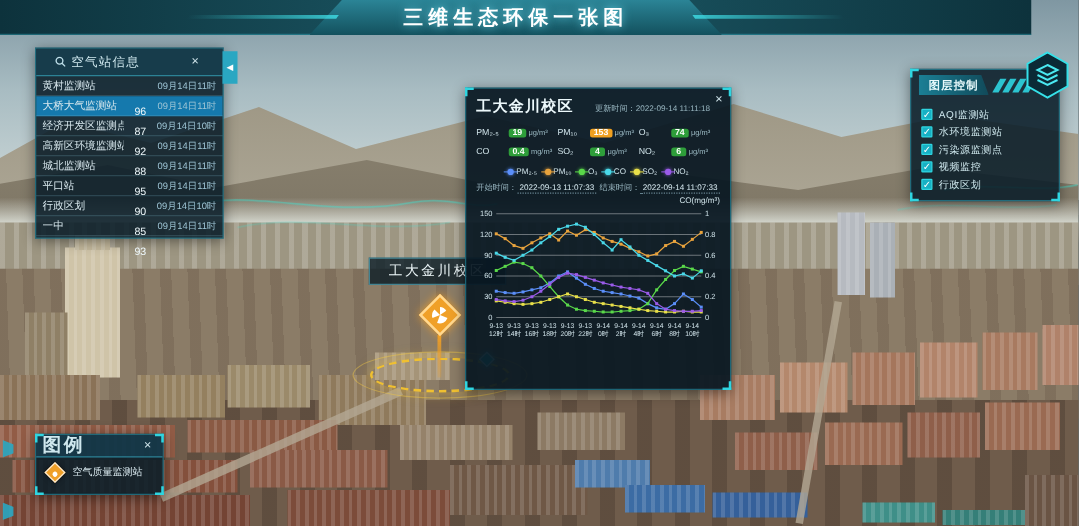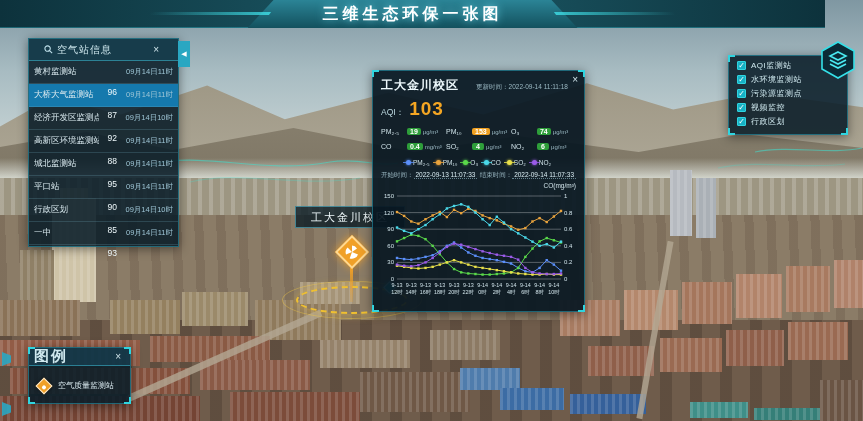--- a/index.html
+++ b/index.html
@@ -56,21 +56,21 @@
           background:linear-gradient(90deg,rgba(63,224,232,0),rgba(63,224,232,.8));}
   .topbar-wing.left{left:150px;transform:skewX(-35deg);}
   .topbar-wing.right{right:150px;transform:skewX(35deg) scaleX(-1);}
 
   
   .station-panel{left:28px;top:38px;width:151px;z-index:20;font-size:9px;}
   .station-head{display:flex;align-items:center;height:22px;padding:0 15px;
           background:rgba(22,64,82,.75);border-bottom:1px solid rgba(63,200,224,.5);}
   .station-head .t{flex:1;margin-left:4px;color:#cfe8ee;font-size:10px;letter-spacing:1px;}
   .station-rows{padding:0 0 1px 0;}
-  .station-row{display:flex;align-items:center;height:23px;padding:0 5px;
+  .station-row{display:flex;align-items:center;height:16px;padding:0 5px;
           border-bottom:1px solid rgba(120,180,200,.22);cursor:pointer;}
   .station-row .n{flex:1;color:#d8e8ee;white-space:nowrap;overflow:hidden;font-size:8.5px;}
   .station-row .v{width:18px;text-align:right;color:#eef8fb;font-size:8.5px;margin-top:40px;}
   .station-row .tm{width:56px;text-align:right;color:#9fc6d6;font-size:7.5px;}
   .station-row.hl{background:#1579ad;}
   .station-tab{position:absolute;right:-12px;top:2px;width:12px;height:26px;background:#2aa7c2;
           color:#fff;font-size:7px;display:flex;align-items:center;justify-content:center;cursor:pointer;}
 
   
   .popup{left:372px;top:70px;width:213px;height:242px;z-index:40;padding:6px 8px 4px 8px;
@@ -110,21 +110,21 @@
   .checkbox{width:9px;height:9px;border:1px solid #2fd5e0;background:#17b0c4;color:#fff;
         font-size:8px;line-height:8px;text-align:center;margin-right:5px;border-radius:1px;}
   .layer-item .ll{font-size:8px;color:#cfe8ee;letter-spacing:.5px;}
   .hex-icon{position:absolute;right:-10px;top:-16px;width:38px;height:40px;z-index:21;}
 
   
   .legend-panel{left:28px;top:347px;width:103px;z-index:20;}
   .legend-head{display:flex;align-items:center;height:18px;padding:0 5px;
         background:rgba(22,64,82,.7);border-bottom:1px solid rgba(63,200,224,.5);}
   .legend-head .t{flex:1;font-size:15px;font-weight:bold;color:#cfe8ee;letter-spacing:2px;}
-  .legend-items{padding:8px 6px 6px 6px;}
+  .legend-items{padding:0 6px 6px 6px;}
   .legend-item{display:flex;align-items:center;height:23px;}
   .diamond{width:12px;height:12px;transform:rotate(45deg);border:1px solid rgba(255,255,255,.8);
         margin:0 8px 0 3px;position:relative;box-shadow:0 0 4px rgba(0,0,0,.5);}
   .diamond::after{content:"";position:absolute;left:3.5px;top:3.5px;width:4px;height:4px;background:#fff;border-radius:50%;}
   .legend-item .gl{font-size:8px;color:#d8e8ee;}
   .edge-tick{position:absolute;width:9px;height:14px;background:#2aa7c2;z-index:15;
         clip-path:polygon(0 0,100% 25%,100% 75%,0 100%);opacity:.9;}
   .marker-label{position:absolute;left:295px;top:206px;width:110px;height:22px;z-index:9;
         background:rgba(10,28,38,.8);border:1px solid rgba(90,190,210,.6);
         color:#eef8fa;font-size:11px;letter-spacing:2px;line-height:20px;text-align:center;}
@@ -289,24 +289,20 @@
       <span class="corner tr"></span>
     <span class="corner bl"></span>
       <span class="corner br"></span>
     <div class="popup-head">
       <span class="popup-title">工大金川校区</span>
       <span class="popup-update">
         <span>更新时间：</span><span>2022-09-14 11:11:18</span>
       </span>
     </div>
     <span class="close-x">×</span>
-    <div class="aqi-row">
-      <span class="aqi-label">AQI：</span>
-      <span class="aqi-value">103</span>
-    </div>
     <div class="poll-grid" id="poll-grid">
         <div class="poll-cell">
     <span class="pn">PM₂.₅</span>
     <span class="pv" style="background: rgb(46, 158, 58);">19</span>
     <span class="pu">μg/m³</span>
   </div>
         <div class="poll-cell">
     <span class="pn">PM₁₀</span>
     <span class="pv" style="background: rgb(240, 160, 32);">153</span>
     <span class="pu">μg/m³</span>
@@ -559,20 +555,29 @@
           <rect x="178.8" y="81.26666666666667" width="2.4" height="2.4" fill="#9a5be8"></rect>
         </svg>
     </div>
   </div>
 
   <div class="panel layer-panel">
     <span class="corner tl"></span>
       <span class="corner tr"></span>
     <span class="corner bl"></span>
       <span class="corner br"></span>
+    <div class="layer-head">
+      <span class="tag">图层控制</span>
+      <span class="stripes">
+          <i></i>
+          <i></i>
+          <i></i>
+          <i></i>
+        </span>
+    </div>
     <div class="layer-items" id="layer-items">
         <div class="layer-item">
     <span class="checkbox">✓</span>
     <span class="ll">AQI监测站</span>
   </div>
         <div class="layer-item">
     <span class="checkbox">✓</span>
     <span class="ll">水环境监测站</span>
   </div>
         <div class="layer-item">

